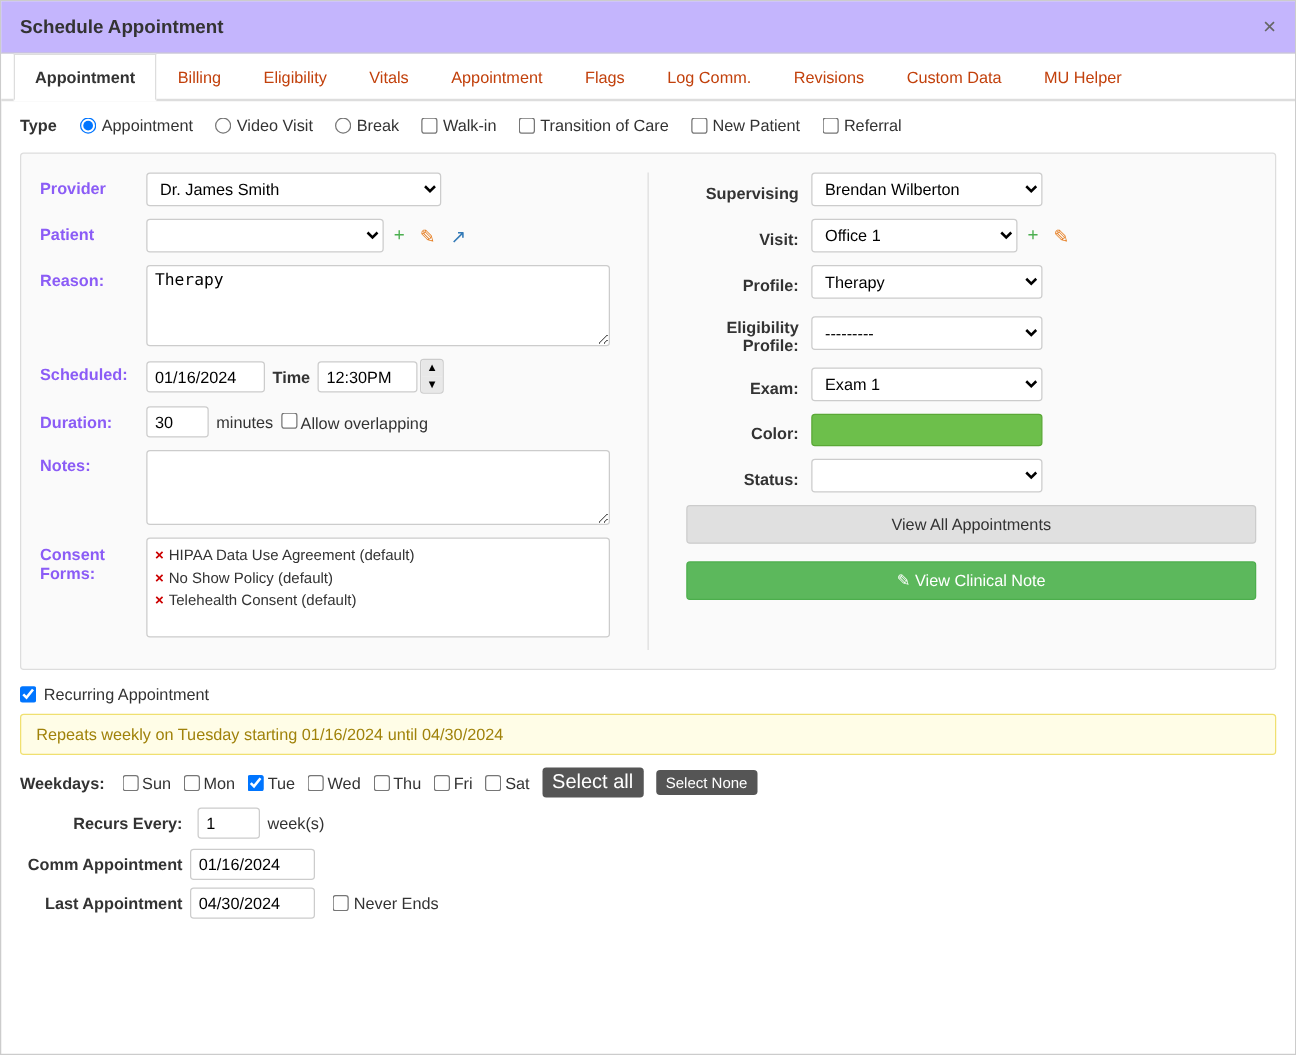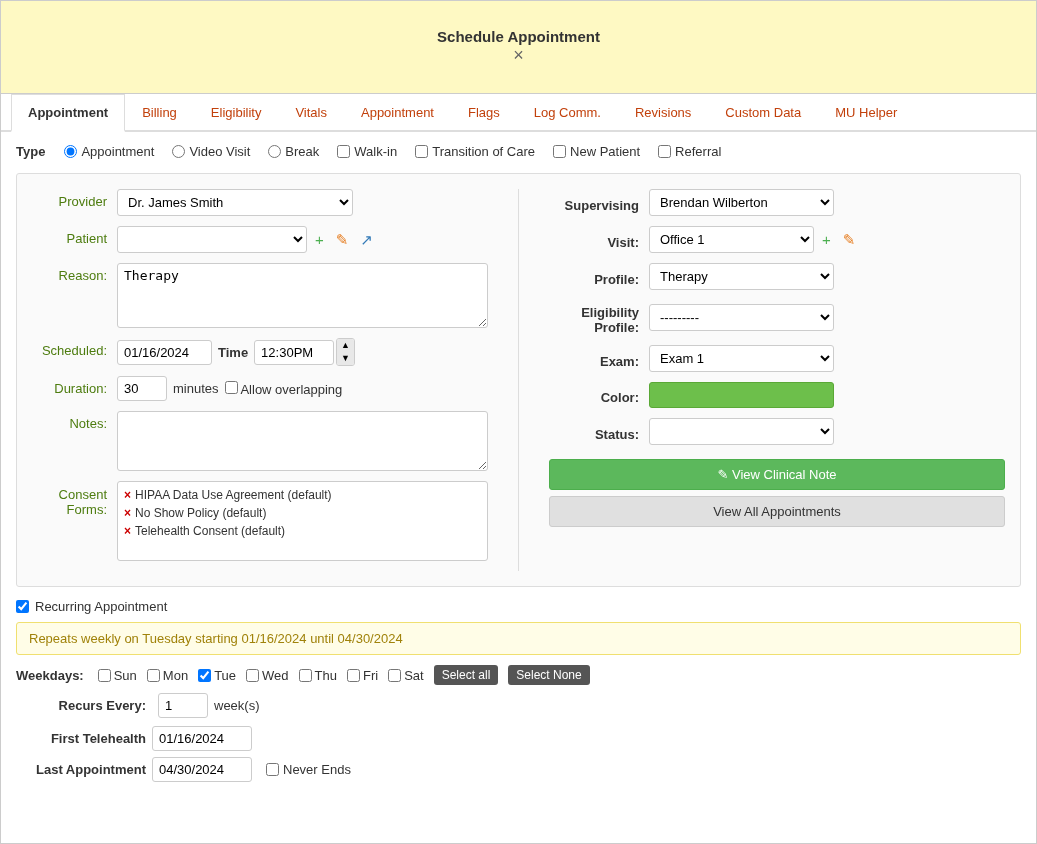--- a/index.html
+++ b/index.html
@@ -10,27 +10,26 @@
       color: #333;
     }
     .dialog {
       background: #fff;
       width: 1037px;
       min-height: 844px;
       border: 1px solid #ccc;
       box-shadow: 0 2px 10px rgba(0,0,0,0.3);
     }
     .dialog-header {
-      background: #fef9c3;
-      padding: 27px 15px;
+      background: #c4b5fd;
+      padding: 10px 15px;
       display: flex;
       justify-content: space-between;
       align-items: center;
       border-bottom: 1px solid #ccc;
-      flex-direction: column;
     }
     .dialog-title {
       font-size: 15px;
       font-weight: bold;
       color: #333;
     }
     .close-btn {
       background: none;
       border: none;
       font-size: 18px;
@@ -99,25 +98,25 @@
       flex: 1;
     }
     .form-row {
       display: flex;
       align-items: flex-start;
       margin-bottom: 10px;
     }
     .form-label {
       width: 85px;
       min-width: 85px;
-      font-weight: normal;
+      font-weight: bold;
       padding-top: 5px;
-      text-align: right;
+      text-align: left;
       padding-right: 10px;
-      color: #4d7c0f;
+      color: #8b5cf6;
     }
     .form-control-wrap {
       flex: 1;
       display: flex;
       align-items: center;
       gap: 4px;
       flex-wrap: wrap;
     }
     select, input[type="text"], input[type="number"] {
       border: 1px solid #ccc;
@@ -287,21 +286,21 @@
       display: flex;
       align-items: center;
       gap: 3px;
     }
     .btn-select-all {
       background: #555;
       color: #fff;
       border: none;
       border-radius: 3px;
       padding: 3px 8px;
-      font-size: 12px;
+      font-size: 16px;
       cursor: pointer;
     }
     .btn-select-none {
       background: #555;
       color: #fff;
       border: none;
       border-radius: 3px;
       padding: 3px 8px;
       font-size: 12px;
       cursor: pointer;
@@ -575,26 +574,26 @@
 
         <div class="form-row-right">
           <div class="right-label">Status:</div>
           <div class="form-control-wrap">
             <select class="status-select">
               <option></option>
             </select>
           </div>
         </div>
 
+        <div>
+          <button class="btn-gray">View All Appointments</button>
+        </div>
+
         <div style="margin-top:14px; margin-bottom:6px;">
           <button class="btn-green">✎ View Clinical Note</button>
-        </div>
-
-        <div>
-          <button class="btn-gray">View All Appointments</button>
         </div>
 
       </div>
     </div>
 
     <div class="recurring-section">
 
       <div class="recurring-check-row">
         <input type="checkbox" checked="" id="recurring-cb" style="">
         <label for="recurring-cb">Recurring Appointment</label>
@@ -638,21 +637,21 @@
         <button class="btn-select-none">Select None</button>
       </div>
 
       <div class="recurs-row">
         <span style="font-weight:bold;width:130px;text-align:right;margin-right:6px;">Recurs Every:</span>
         <input type="text" class="recurs-input" value="1" style="">
         <span>week(s)</span>
       </div>
 
       <div class="appt-date-row">
-        <span class="appt-label">First Telehealth</span>
+        <span class="appt-label">Comm Appointment</span>
         <input type="text" class="appt-date-input" value="01/16/2024" style="">
       </div>
 
       <div class="appt-date-row">
         <span class="appt-label">Last Appointment</span>
         <input type="text" class="appt-date-input" value="04/30/2024" style="">
         <label style="display:flex;align-items:center;gap:4px;margin-left:8px;">
           <input type="checkbox" style="">
           <span>Never Ends</span>
         </label>

